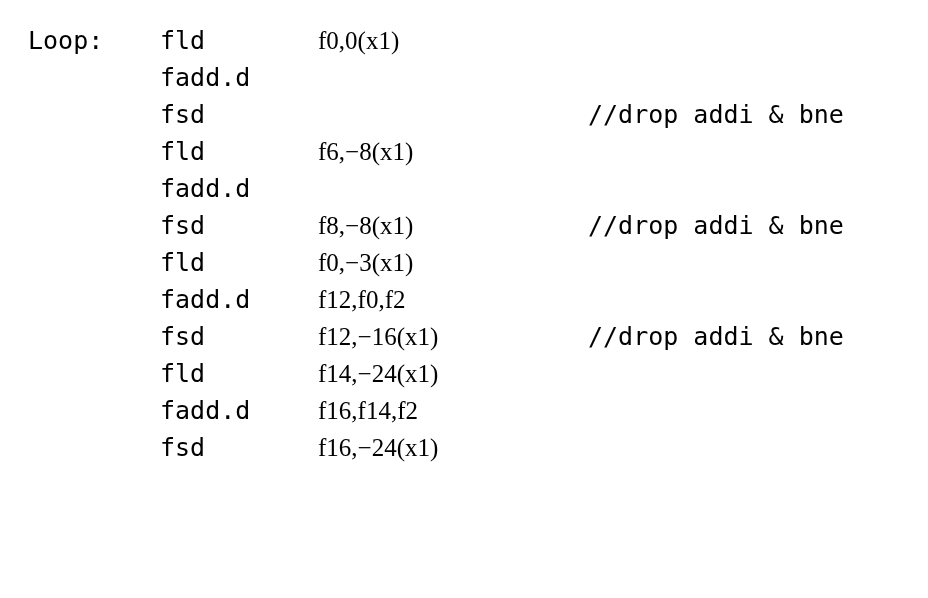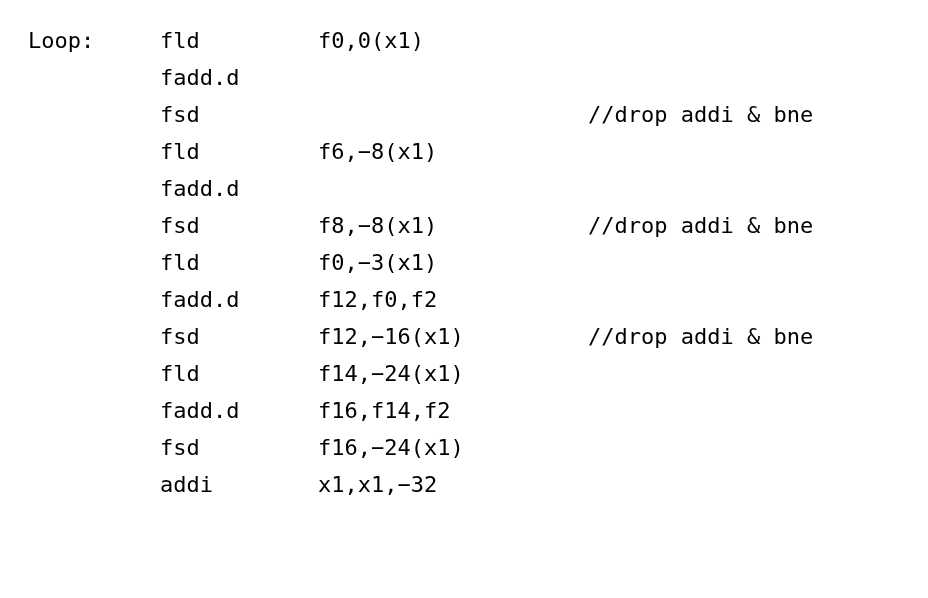--- a/index.html
+++ b/index.html
@@ -23,38 +23,39 @@
     width: 928px;
     height: 598px;
     padding-top: 22px;
     box-sizing: border-box;
   }
   .code-line {
     position: relative;
     height: 37px;
     line-height: 37px;
     white-space: pre;
-    font-size: 22px;
+    font-size: 25px;
     letter-spacing: 0px;
     padding-left: 36px;
   }
   .col-label {
     position: absolute;
     left: 28px;
     top: 0;
   }
   .col-mnemonic {
     position: absolute;
     left: 160px;
     top: 0;
   }
   .col-operands {
     position: absolute;
     left: 318px;
     top: 0;
+    font-family: Liberation Serif, serif;
   }
   .col-comment {
     position: absolute;
     left: 588px;
     top: 0;
   }
 </style>
 </head>
 <body>
 
@@ -64,14 +65,14 @@
     <div class="code-line"><span class="col-mnemonic">fsd</span><span class="col-comment">//drop addi &amp; bne</span></div>
     <div class="code-line"><span class="col-mnemonic">fld</span><span class="col-operands">f6,−8(x1)</span></div>
     <div class="code-line"><span class="col-mnemonic">fadd.d</span></div>
     <div class="code-line"><span class="col-mnemonic">fsd</span><span class="col-operands">f8,−8(x1)</span><span class="col-comment">//drop addi &amp; bne</span></div>
     <div class="code-line"><span class="col-mnemonic">fld</span><span class="col-operands">f0,−3(x1)</span></div>
     <div class="code-line"><span class="col-mnemonic">fadd.d</span><span class="col-operands">f12,f0,f2</span></div>
     <div class="code-line"><span class="col-mnemonic">fsd</span><span class="col-operands">f12,−16(x1)</span><span class="col-comment">//drop addi &amp; bne</span></div>
     <div class="code-line"><span class="col-mnemonic">fld</span><span class="col-operands">f14,−24(x1)</span></div>
     <div class="code-line"><span class="col-mnemonic">fadd.d</span><span class="col-operands">f16,f14,f2</span></div>
     <div class="code-line"><span class="col-mnemonic">fsd</span><span class="col-operands">f16,−24(x1)</span></div>
-    <div class="code-line"><span class="col-mnemonic">addi</span><span class="col-operands">x1,x1,−32</span></div>
+    <div class="code-line"></div>
   </div>
 
 </body></html>

